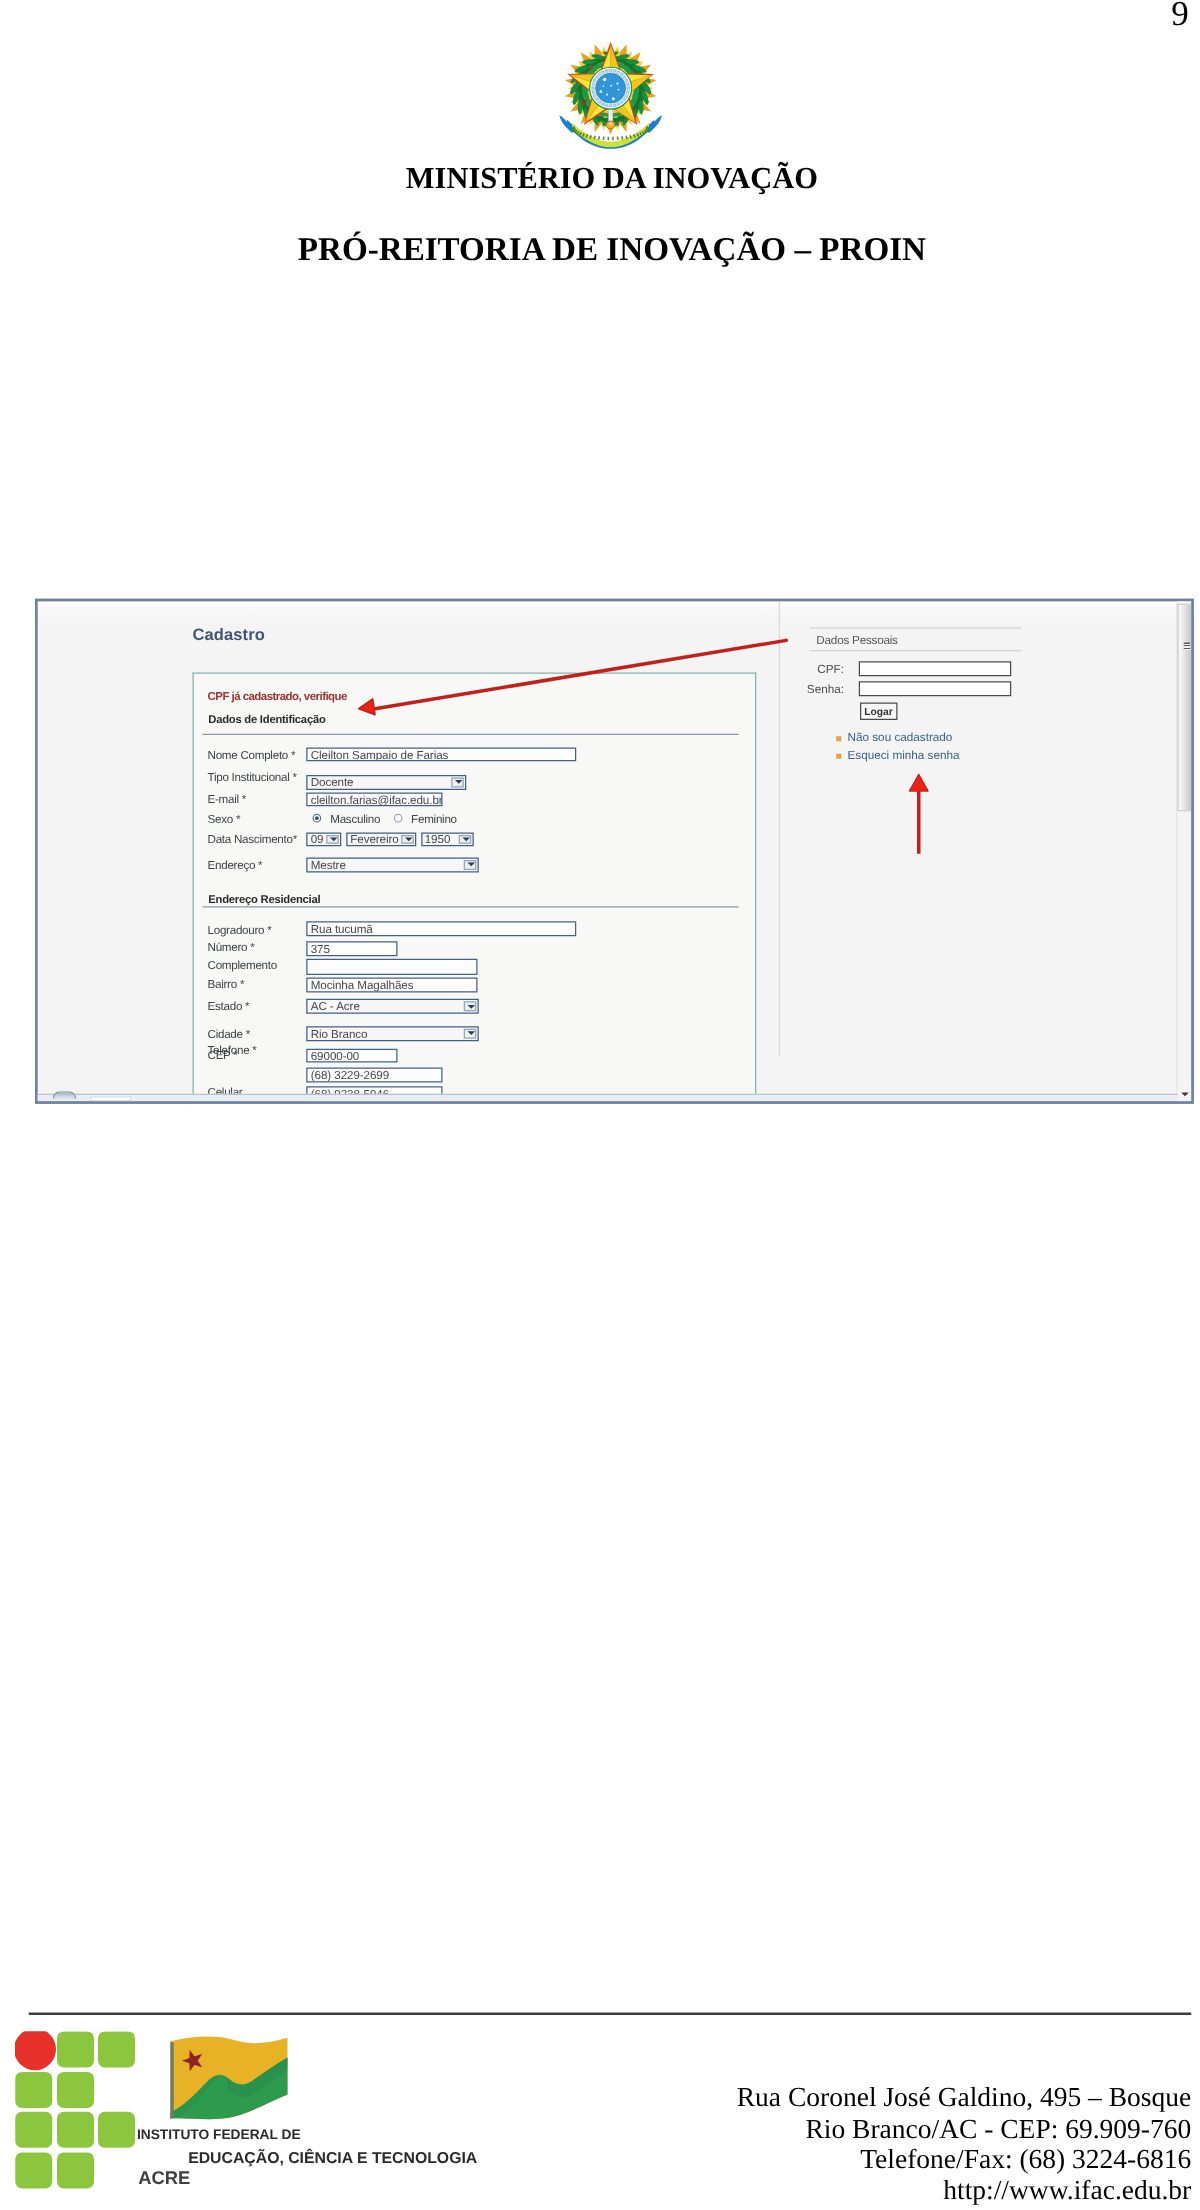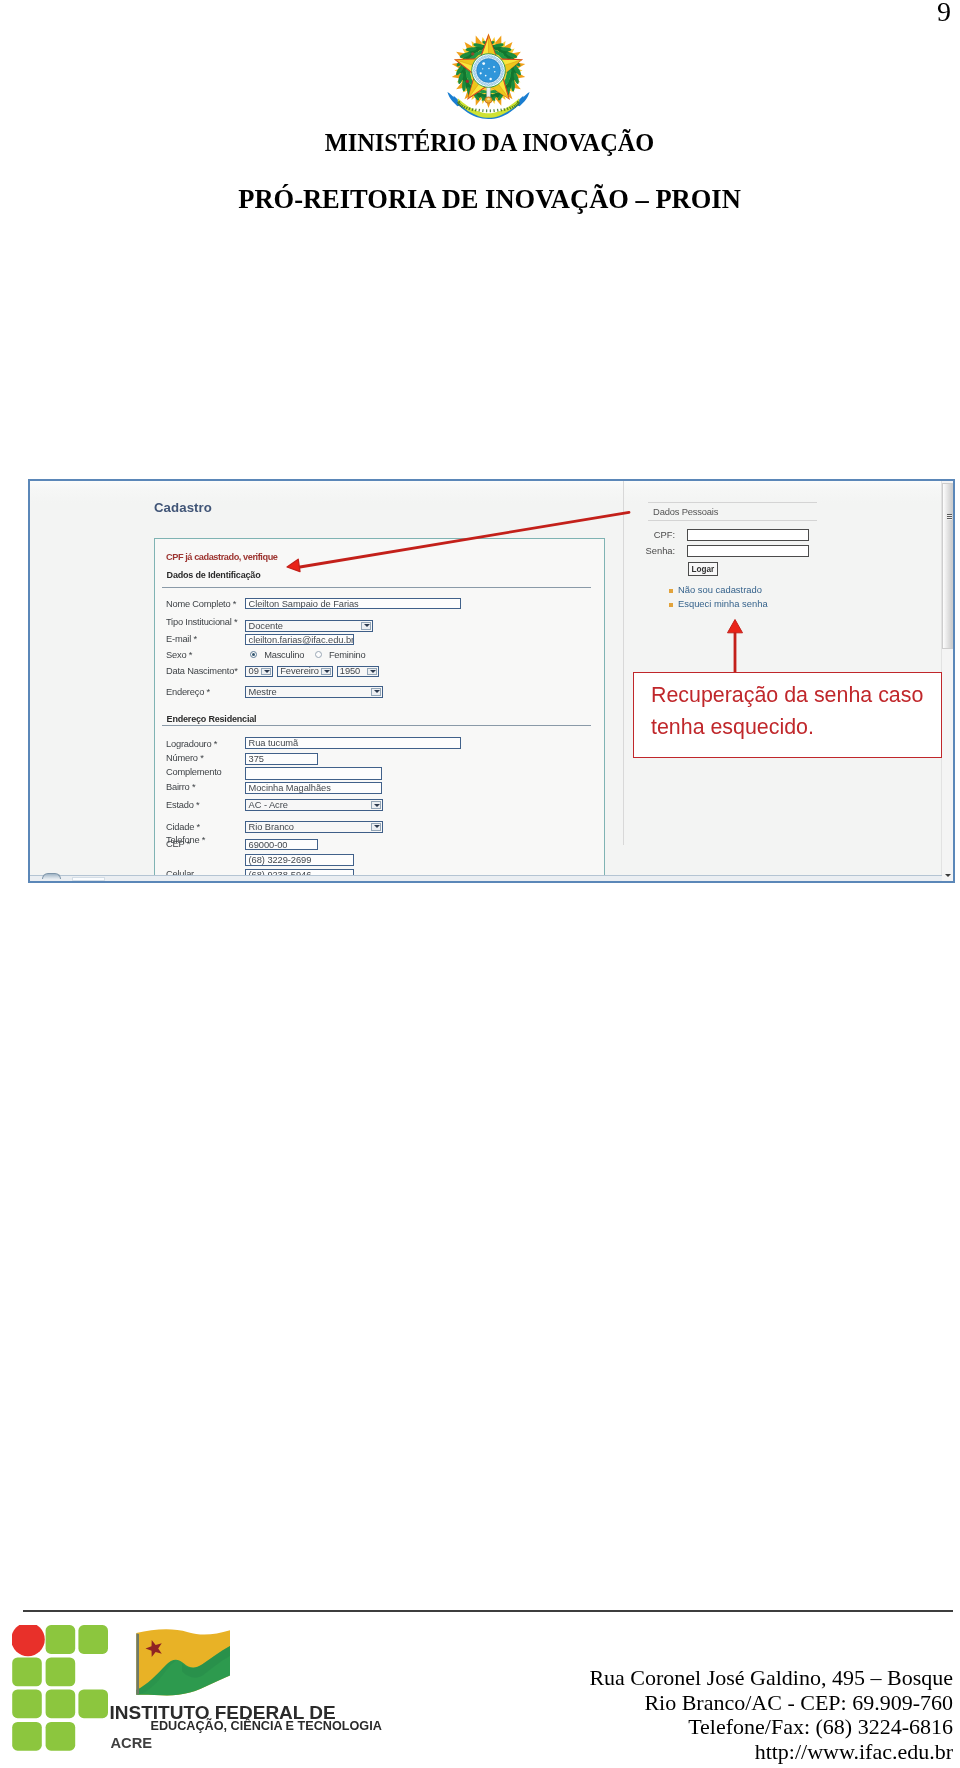--- a/index.html
+++ b/index.html
@@ -77,21 +77,21 @@
       border:1.8px solid #c0272b;box-sizing:border-box;background:#fff;}
   #ann-box .txt{position:absolute;left:17px;top:7px;width:278px;font-family:"Liberation Sans",sans-serif;
       font-size:21.4px;color:#c0272b;line-height:31.7px;}
   
   #rule{position:absolute;left:23px;top:1610px;width:930px;height:2px;background:#3e3e3e;}
   #footaddr{position:absolute;right:7px;top:1666px;text-align:right;font-size:22px;
             line-height:24.6px;color:#000;white-space:pre-line;}
   #ifaclogo{position:absolute;left:12px;top:1625px;width:352px;height:130px;}
   #ifaclogo div{position:absolute;font-family:"Liberation Sans",sans-serif;font-weight:bold;
       white-space:nowrap;}
-  .logo-t1{left:97.5px;top:77px;font-size:19px;color:#2b2b2b;}
+  .logo-t1{left:97.5px;top:77px;font-size:11px;color:#2b2b2b;}
   .logo-t2{left:97.5px;top:94px;font-size:12.65px;color:#2b2b2b;padding-left:41px;}
   .logo-t3{left:98.5px;top:110px;font-size:14.7px;color:#404040;}
 </style>
 </head>
 <body>
 
 <div class="page">
   <div id="page-num">9</div>
 
   <div id="crest"><svg viewBox="0 0 100 108" width="100%" height="100%" xmlns="http://www.w3.org/2000/svg">
@@ -384,23 +384,20 @@
           <path d="M257 86 L268.2 78.2 L270 90.7 Z" stroke-width="1.3" stroke-linejoin="round"></path>
         </g>
         <g stroke="#c3201a" stroke-width="2.8" fill="#ea2318">
           <path d="M705 202 L705 149"></path>
           <path d="M705 138.5 L712.5 151.8 L697.5 151.8 Z" stroke-width="1" stroke-linejoin="round"></path>
         </g>
       </svg>
     </div>
   </div>
 
-  <div id="ann-box">
-    <div class="txt">Recuperação da senha caso tenha esquecido.</div>
-  </div>
 
   <div id="rule"></div>
   <div id="ifaclogo"><svg viewBox="0 0 352 130" width="352" height="130" xmlns="http://www.w3.org/2000/svg">
         <g>
           <rect x="33.6" y="0.1" width="29.6" height="28.8" rx="5.4" ry="5.4" fill="#8cc63e"></rect>
           <rect x="66.4" y="0.1" width="29.6" height="28.8" rx="5.4" ry="5.4" fill="#8cc63e"></rect>
           <rect x="0.2" y="32.5" width="29.6" height="28.8" rx="5.4" ry="5.4" fill="#8cc63e"></rect>
           <rect x="33.6" y="32.5" width="29.6" height="28.8" rx="5.4" ry="5.4" fill="#8cc63e"></rect>
           <rect x="0.2" y="64.4" width="29.6" height="28.8" rx="5.4" ry="5.4" fill="#8cc63e"></rect>
           <rect x="33.6" y="64.4" width="29.6" height="28.8" rx="5.4" ry="5.4" fill="#8cc63e"></rect>

